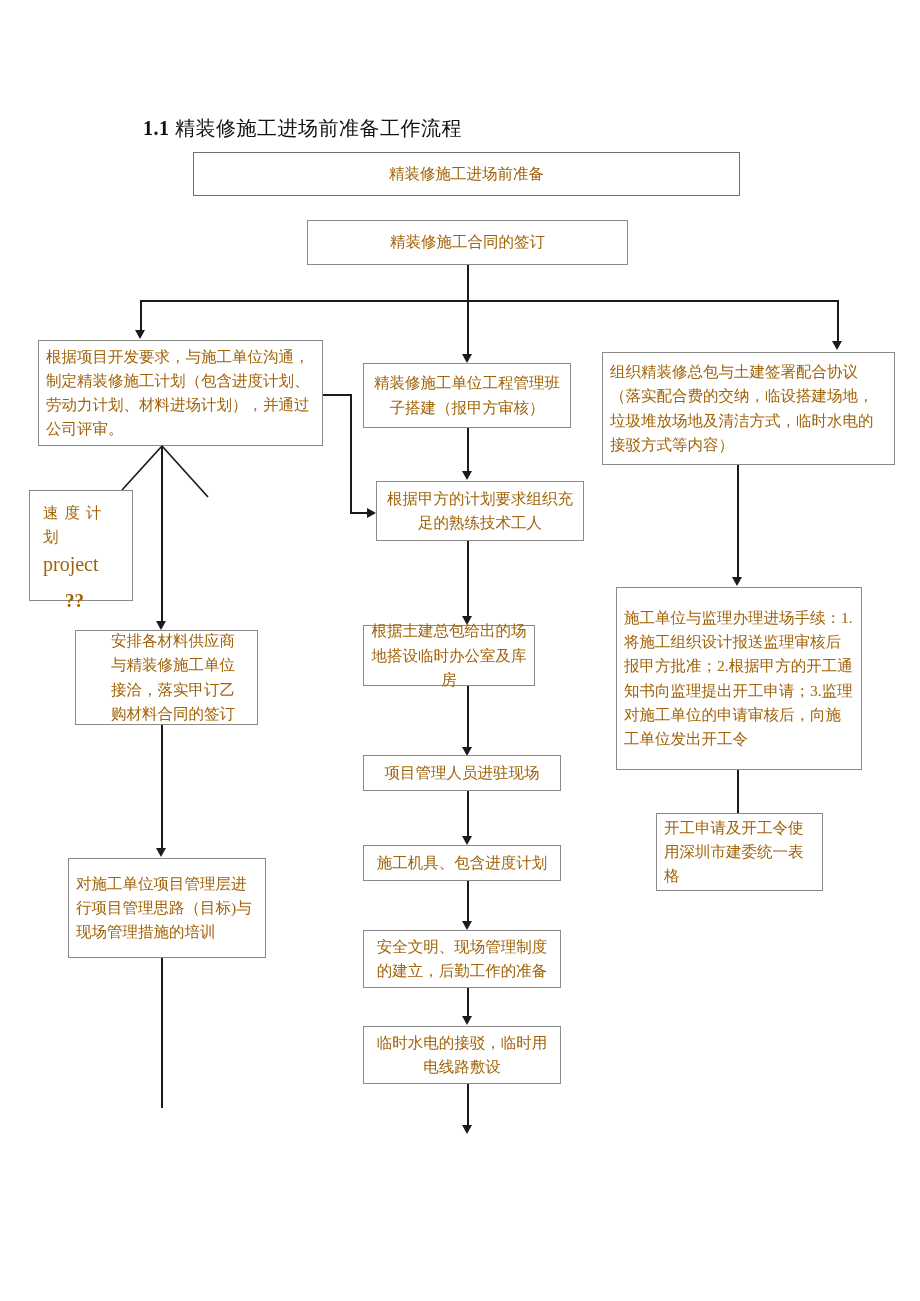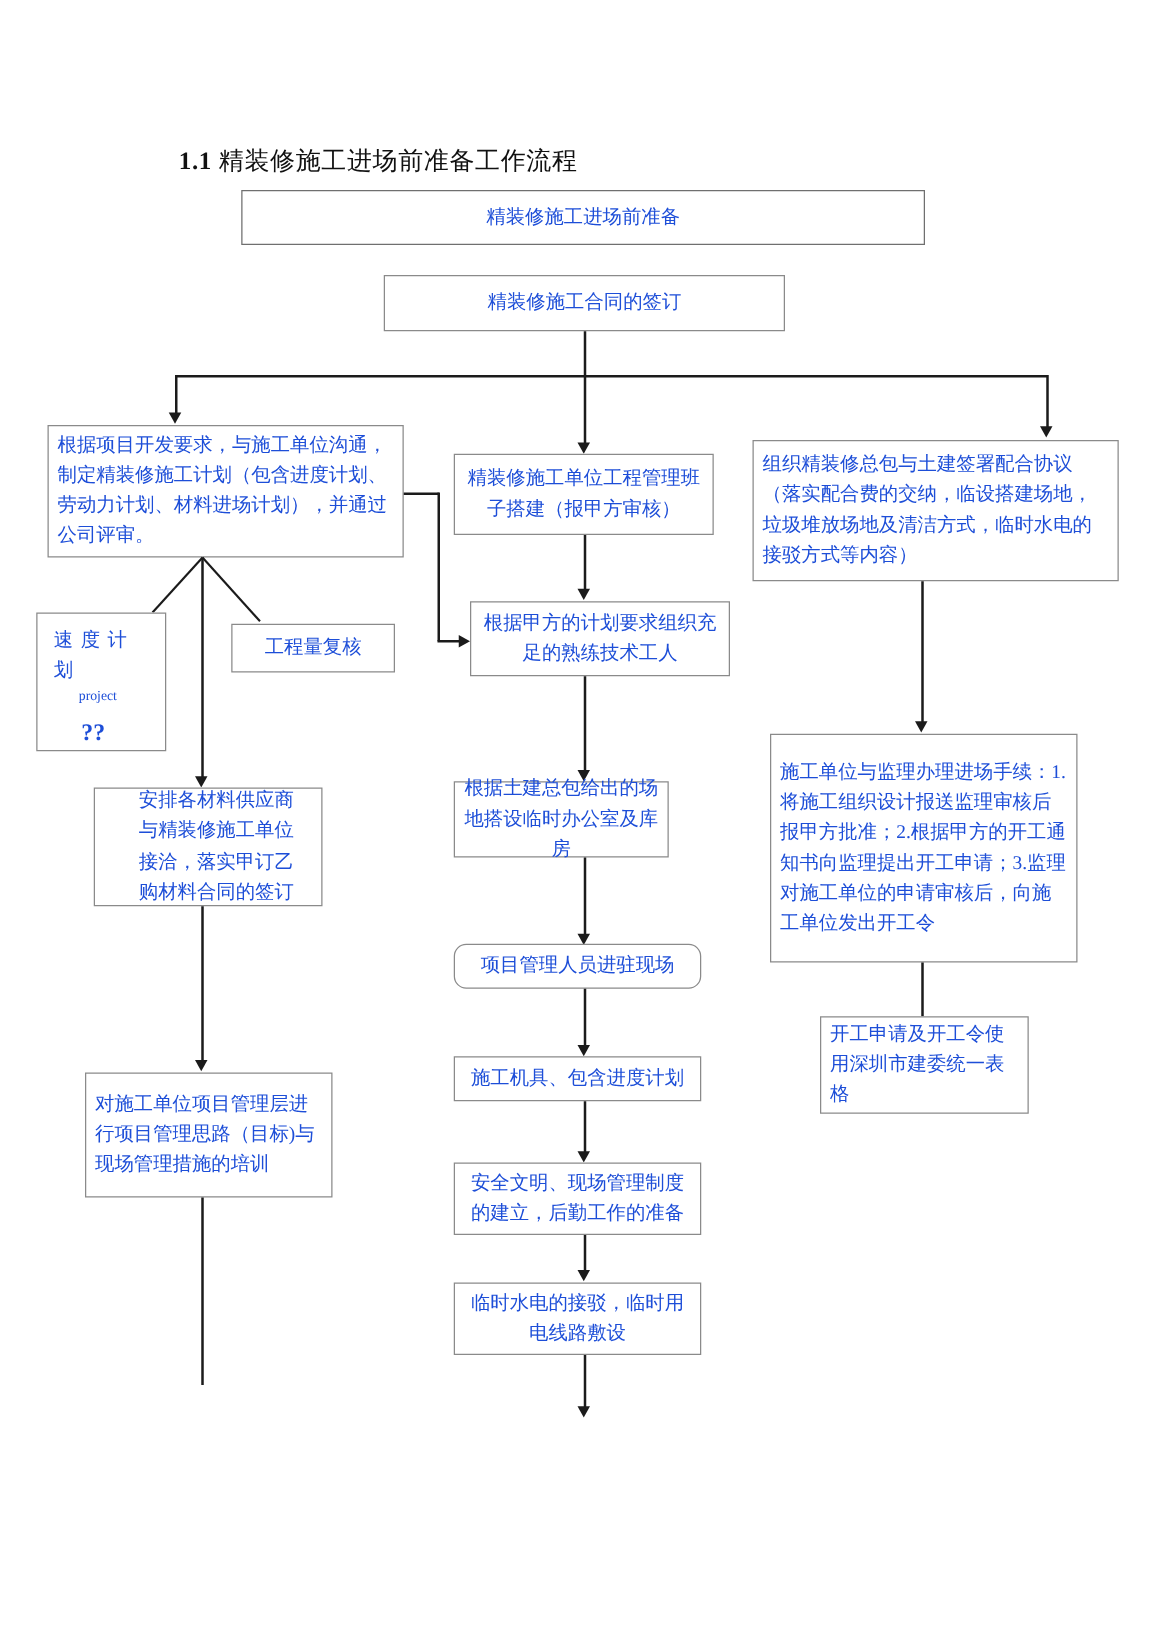--- a/index.html
+++ b/index.html
@@ -34,21 +34,21 @@
     box-sizing: border-box;
     border: 1px solid #8a8a8a;
     background: #ffffff;
     display: flex;
     align-items: center;
     justify-content: center;
     text-align: center;
     font-size: 15.5px;
     line-height: 1.55;
     padding: 4px 7px;
-    color: #1d4ed8;
+    color: #a16207;
   }
   .node.wide-border { border: 1px solid #6f6f6f; }
   .node .txt { display: block; width: 100%; }
   .node.leftish { justify-content: flex-start; text-align: left; }
   .node.leftish .txt { text-align: left; }
   .node.topalign { align-items: flex-start; padding-top: 9px; }
 
   
   .vline, .hline {
     position: absolute;
@@ -76,22 +76,21 @@
   .speedbox .ln1 {
     display: block;
     letter-spacing: 6px;
     text-align: left;
     padding-left: 6px;
   }
   .speedbox .ln2 {
     display: block;
     text-align: left;
     padding-left: 6px;
-    font-size: 11px;
-    margin-left: 20px;
+    font-size: 20px;
   }
   .speedbox .ln3 {
     display: block;
     text-align: left;
     padding-left: 28px;
     font-weight: bold;
     font-size: 19px;
     padding-top: 6px;
   }
 </style>
@@ -143,23 +142,20 @@
   <div class="vline" style="left:350px; top:394px; height:119px;"></div>
   <div class="hline" style="left:350px; top:512px; width:19px;"></div>
   <div class="arrow-right" style="left:367px; top:508px;"></div>
 
   <div class="node speedbox topalign" style="left:29px; top:490px; width:104px; height:111px; display:block; padding-top:10px;font-family:Liberation Serif, serif;">
     <span class="ln1">速度计划</span>
     <span class="ln2">project</span>
     <span class="ln3">??</span>
   </div>
 
-  <div class="node" style="left:185px; top:499px; width:131px; height:39px;">
-    <span class="txt">工程量复核</span>
-  </div>
 
   <div class="node leftish" style="left:75px; top:630px; width:183px; height:95px;padding-left:35px;">
     <span class="txt">安排各材料供应商与精装修施工单位接洽，落实甲订乙购材料合同的签订</span>
   </div>
 
   <div class="vline" style="left:161px; top:725px; height:125px;"></div>
   <div class="arrow-down" style="left:156px; top:848px;"></div>
 
   <div class="node leftish" style="left:68px; top:858px; width:198px; height:100px;">
     <span class="txt">对施工单位项目管理层进行项目管理思路（目标)与现场管理措施的培训</span>
@@ -181,21 +177,21 @@
   <div class="vline" style="left:467px; top:541px; height:76px;"></div>
   <div class="arrow-down" style="left:462px; top:616px;"></div>
 
   <div class="node" style="left:363px; top:625px; width:172px; height:61px;">
     <span class="txt">根据土建总包给出的场地搭设临时办公室及库房</span>
   </div>
 
   <div class="vline" style="left:467px; top:686px; height:62px;"></div>
   <div class="arrow-down" style="left:462px; top:747px;"></div>
 
-  <div class="node" style="left:363px; top:755px; width:198px; height:36px;border-radius:10px;">
+  <div class="node" style="left:363px; top:755px; width:198px; height:36px;">
     <span class="txt">项目管理人员进驻现场</span>
   </div>
 
   <div class="vline" style="left:467px; top:791px; height:46px;"></div>
   <div class="arrow-down" style="left:462px; top:836px;"></div>
 
   <div class="node" style="left:363px; top:845px; width:198px; height:36px;">
     <span class="txt">施工机具、包含进度计划</span>
   </div>
 

